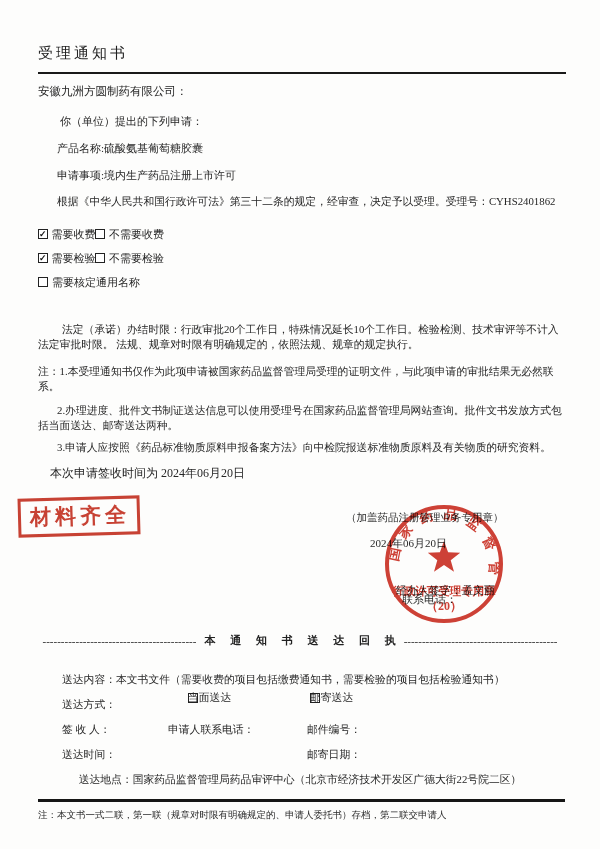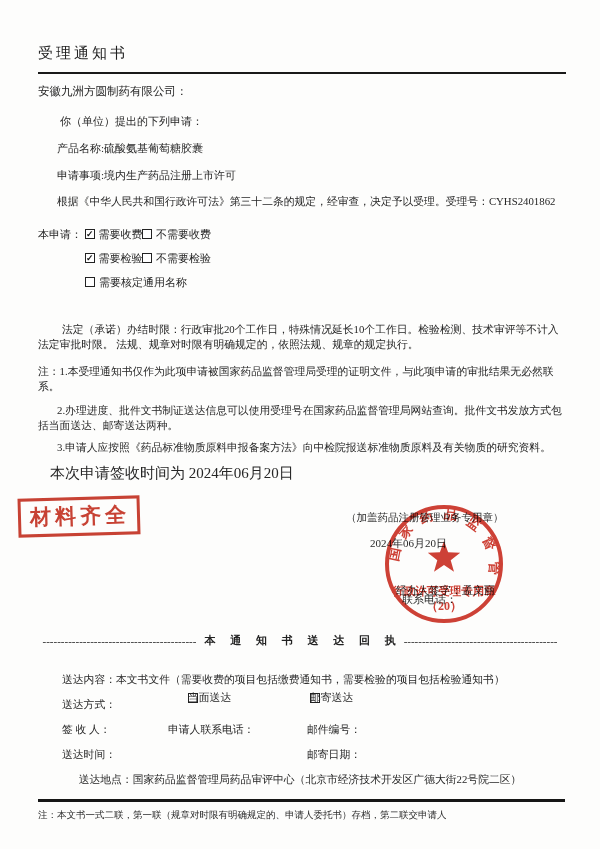--- a/index.html
+++ b/index.html
@@ -43,21 +43,21 @@
     margin-right:4px; background:#fff;
     font-size:9px; line-height:9px; color:#111; font-weight:bold;
   }
   .cb-label { white-space:nowrap; }
   .cb-row2 .cb-item.second { margin-left:0px; }
 
   .p-limit { margin-top:32px; text-indent:24px; font-size:10.8px; line-height:15px; }
   .p-note1 { margin-top:12px; font-size:10.8px; line-height:15px; }
   .p-note2 { margin-top:9px; text-indent:19px; font-size:10.8px; line-height:15px; }
   .p-note3 { margin-top:7px; text-indent:19px; font-size:10.8px; line-height:15px; }
-  .p-signtime { margin-top:11px; padding-left:12px; font-size:15px; }
+  .p-signtime { margin-top:11px; padding-left:12px; font-size:12px; }
 
   .stamp-area { position:relative; height:136px; margin-top:10px; }
   .material-stamp {
     position:absolute; left:18px; top:6px;
     border:3px solid #c5382a; color:#c5382a;
     font-size:21px; font-weight:bold; letter-spacing:4px;
     padding:2px 7px 3px 9px;
     transform:rotate(-1.6deg);
     opacity:.95; background:transparent;
   }
@@ -108,21 +108,20 @@
     <div class="doc-title">受理通知书</div>
     <div class="rule1"></div>
 
     <div class="recipient">安徽九洲方圆制药有限公司：</div>
     <div class="para p-intro">你（单位）提出的下列申请：</div>
     <div class="para p-field">产品名称:硫酸氨基葡萄糖胶囊</div>
     <div class="para p-field">申请事项:境内生产药品注册上市许可</div>
     <div class="para p-accept">根据《中华人民共和国行政许可法》第三十二条的规定，经审查，决定予以受理。受理号：CYHS2401862</div>
 
     <div class="cb-block">
-      <span class="cb-caption">本申请：</span>
       <div class="cb-rows">
         <div class="cb-row">
           <span class="cb-item w1">
             <span class="cb-box">
                 <span>✓</span>
               </span>
             <span class="cb-label">需要收费</span>
           </span>
           <span class="cb-item">
             <span class="cb-box">

